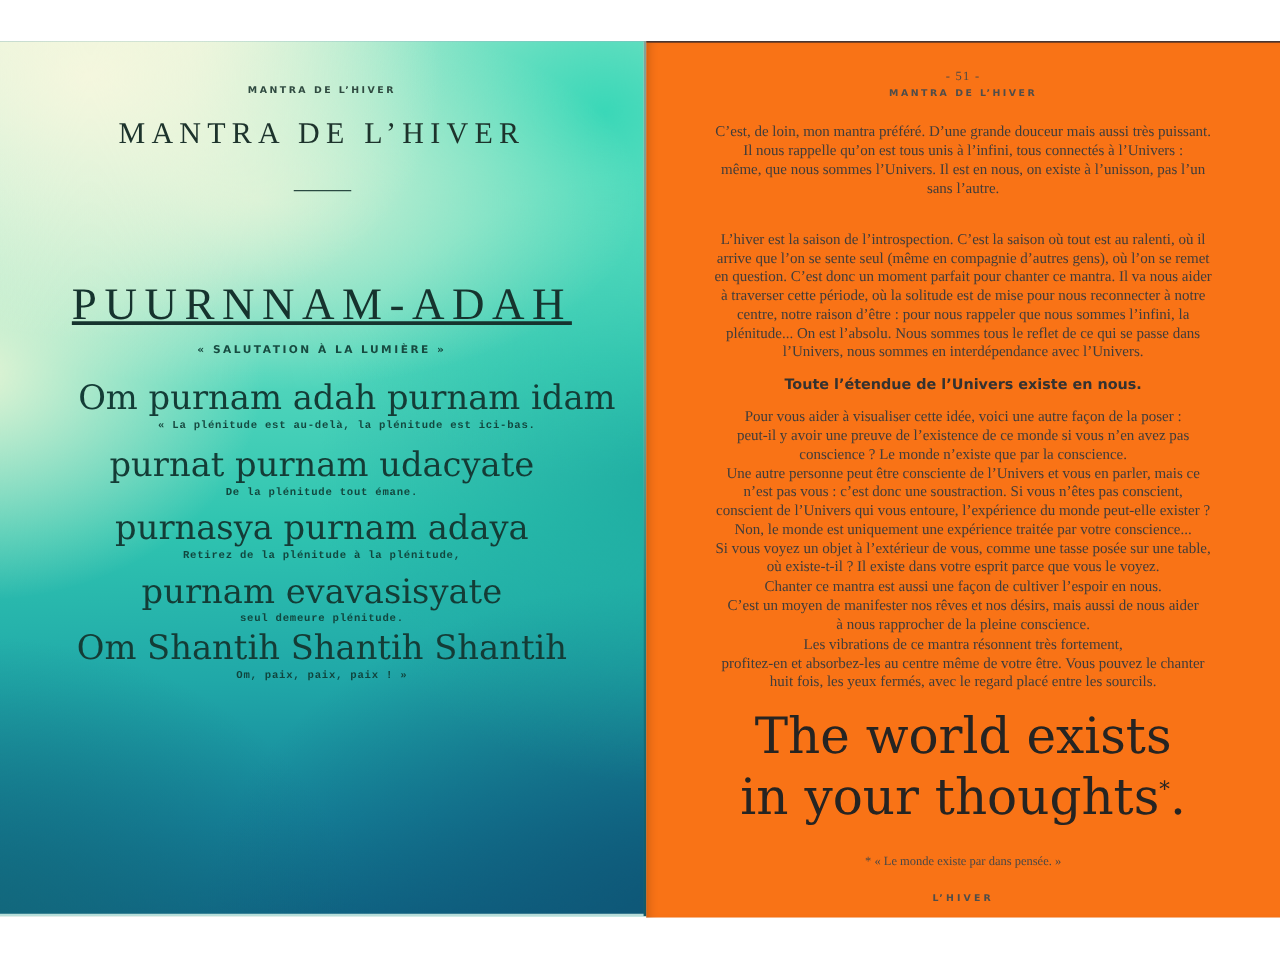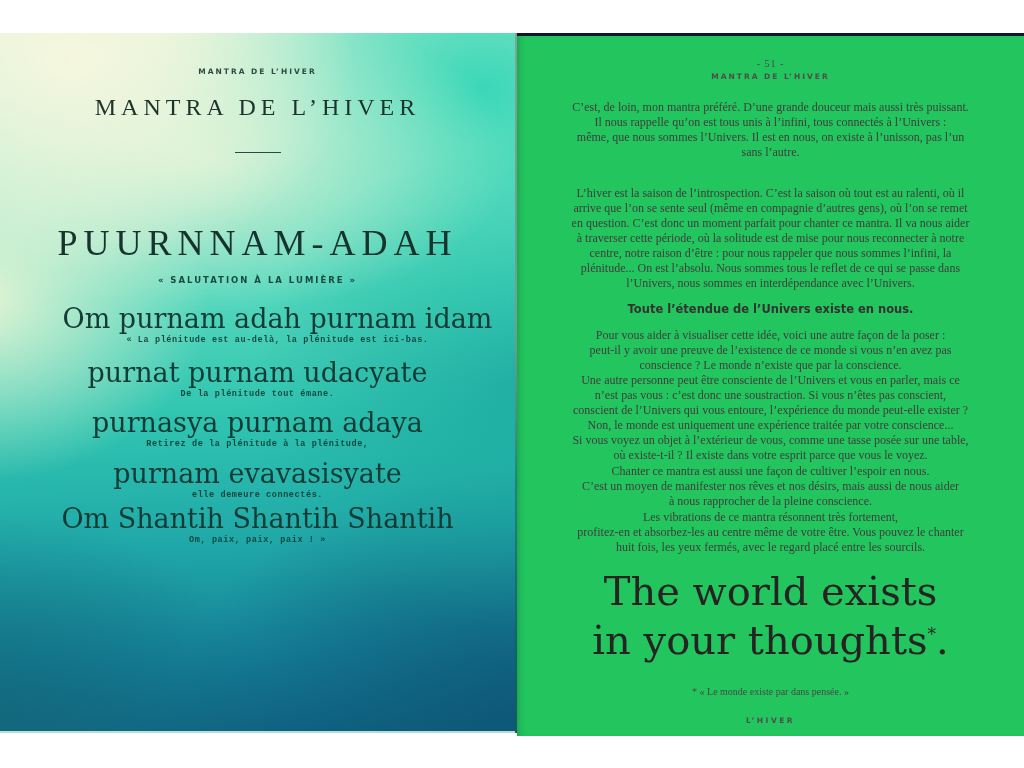--- a/index.html
+++ b/index.html
@@ -21,34 +21,34 @@
       linear-gradient(178deg,#e3f3da 0%,#b2ecd4 16%,#52d6bc 38%,#2fc4b0 55%,#20a8a8 72%,#15829a 88%,#0f6384 100%);
   }
   .page-left::after{content:"";position:absolute;left:0;right:0;bottom:0;height:2px;
     background:rgba(214,244,234,.85);}
   .page-left *{position:absolute;left:0;right:0;text-align:center;}
 
   .kicker{top:34px;font-family:"DejaVu Sans",sans-serif;font-size:7.5px;font-weight:bold;
     letter-spacing:2px;color:#2f4a40;}
   .big-title{top:60px;font-size:24px;letter-spacing:5px;color:#1d332c;line-height:28px;}
   .divider{top:119px;left:235px;right:auto;width:46px;height:1px;background:#2a4a42;}
-  .mantra-title{top:190px;font-size:36px;letter-spacing:6px;color:#16332e;line-height:40px;}
+  .mantra-title{top:190px;font-size:36px;letter-spacing:6px;color:#16332e;line-height:40px;text-decoration:underline;}
   .mantra-caption{top:242px;font-family:"DejaVu Sans",sans-serif;font-size:8.5px;
     font-weight:bold;letter-spacing:2px;color:#174a40;}
   .verse{position:absolute;left:0;right:0;}
   .verse .sanskrit{position:static;display:block;font-family:"DejaVu Serif",serif;
     font-size:27px;line-height:30px;color:#143c36;}
   .verse .translation{position:static;display:block;margin-top:1px;
     font-family:Liberation Mono, monospace;font-size:8.5px;font-weight:bold;
     letter-spacing:.6px;color:rgba(15,60,52,.92);}
   .v0{top:271px;padding-left:40px;} .v1{top:325px;} .v2{top:375px;} .v3{top:426px;} .v4{top:471px;}
 
   
-  .page-right{position:relative;flex:1;height:700px;background:#22c55e;
-    border-top:3px solid #0f172a;
+  .page-right{position:relative;flex:1;height:700px;background:#f97316;
+    border-top:1px solid #0f172a;
     box-shadow:inset 7px 0 9px -7px rgba(0,0,0,.28);}
   .page-right > *{position:absolute;left:30px;right:30px;text-align:center;}
   .pagenum{top:22px;font-size:10px;letter-spacing:1px;color:#4a4846;}
   .runhead{top:36px;font-family:"DejaVu Sans",sans-serif;font-size:7.5px;font-weight:bold;
     letter-spacing:2px;color:#4f4d4a;}
   .para{font-size:12px;line-height:15px;color:#403d3b;white-space:pre-line;font-family:Liberation Serif, serif;}
   .p0{top:64px;} .p1{top:150px;} .p2{top:292px;} .p3{top:428px;} .p4{top:474px;}
   .highlight{top:266px;font-family:"DejaVu Sans",sans-serif;font-size:11.5px;
     font-weight:bold;color:#343230;}
   .quote{top:534px;font-family:"DejaVu Serif",serif;font-size:40px;line-height:43px;
@@ -77,21 +77,21 @@
     <div class="verse v1">
       <span class="sanskrit">purnat purnam udacyate</span>
       <span class="translation">De la plénitude tout émane.</span>
     </div>
     <div class="verse v2">
       <span class="sanskrit">purnasya purnam adaya</span>
       <span class="translation">Retirez de la plénitude à la plénitude,</span>
     </div>
     <div class="verse v3">
       <span class="sanskrit">purnam evavasisyate</span>
-      <span class="translation">elle demeure connectés.</span>
+      <span class="translation">seul demeure plénitude.</span>
     </div>
     <div class="verse v4">
       <span class="sanskrit">Om Shantih Shantih Shantih</span>
       <span class="translation">Om, paix, paix, paix ! »</span>
     </div>
   </div>
 
   <div class="page-right">
     <div class="pagenum">- 51 -</div>
     <div class="runhead">MANTRA DE L’HIVER</div>

